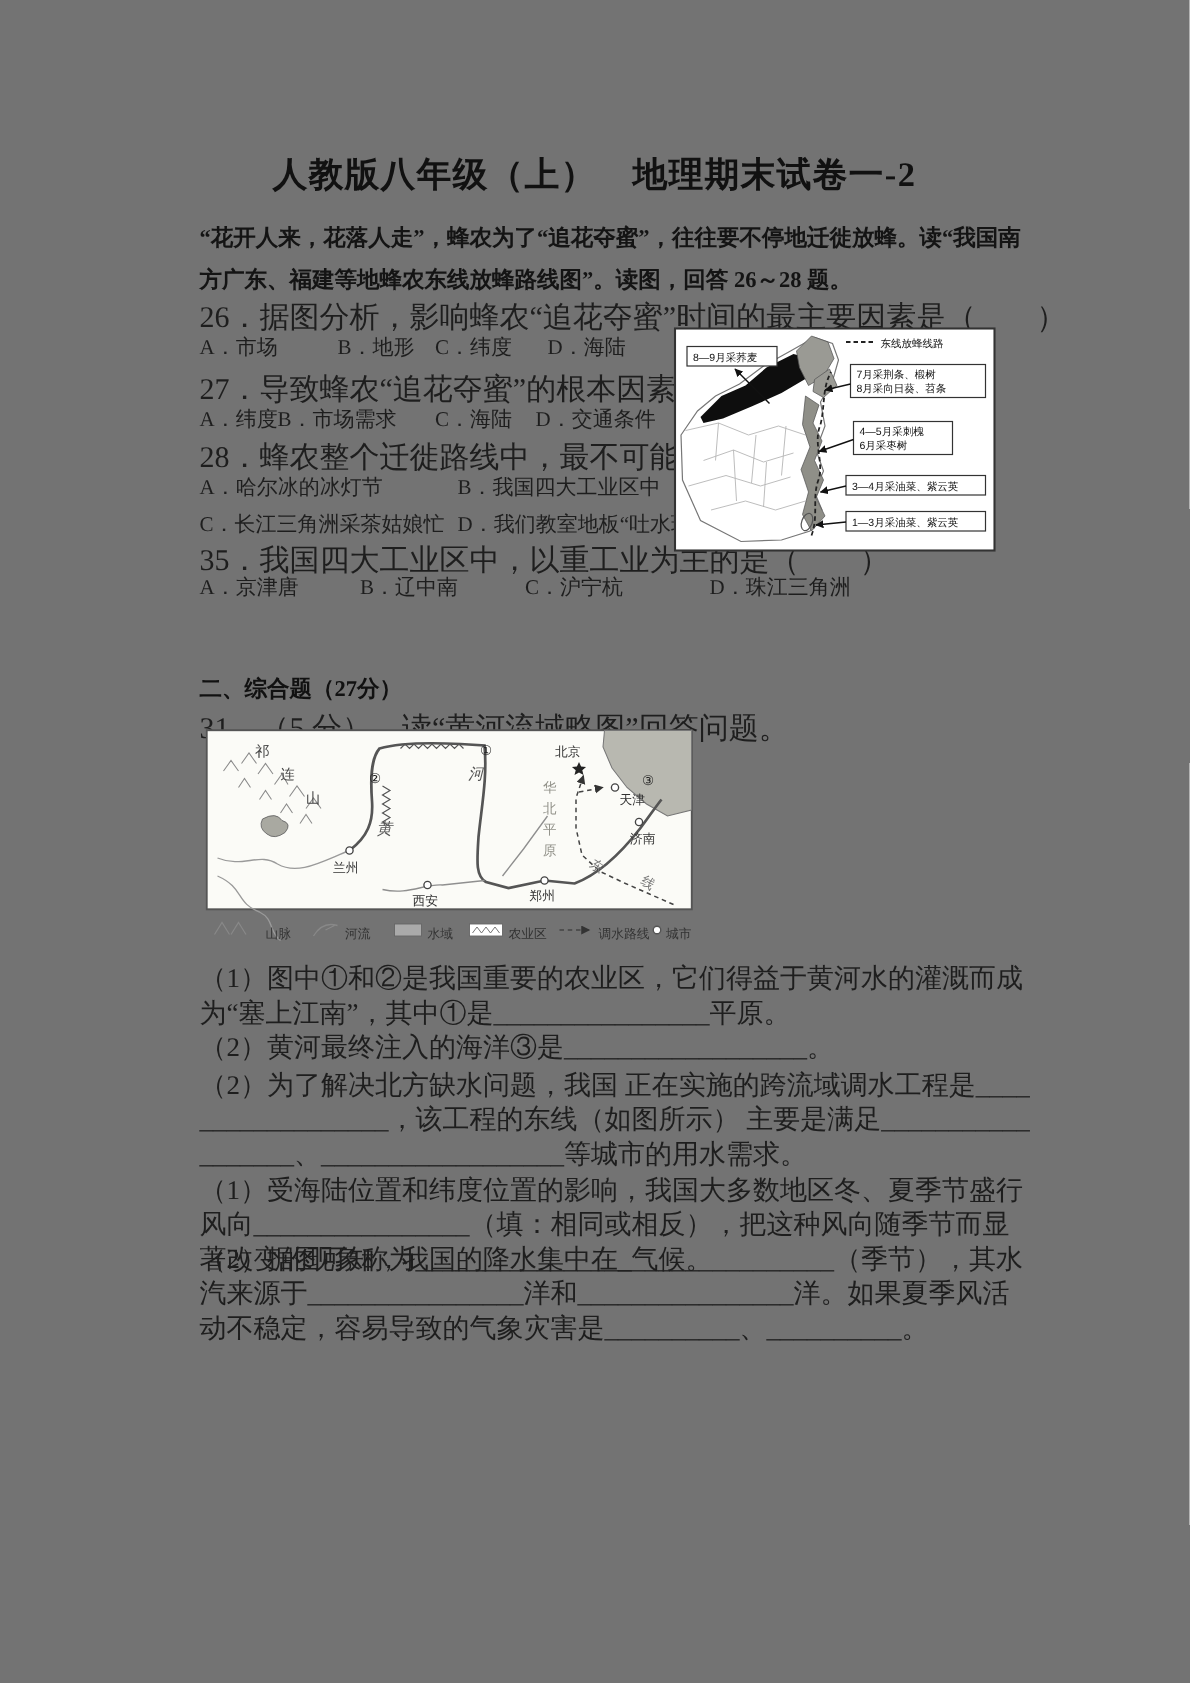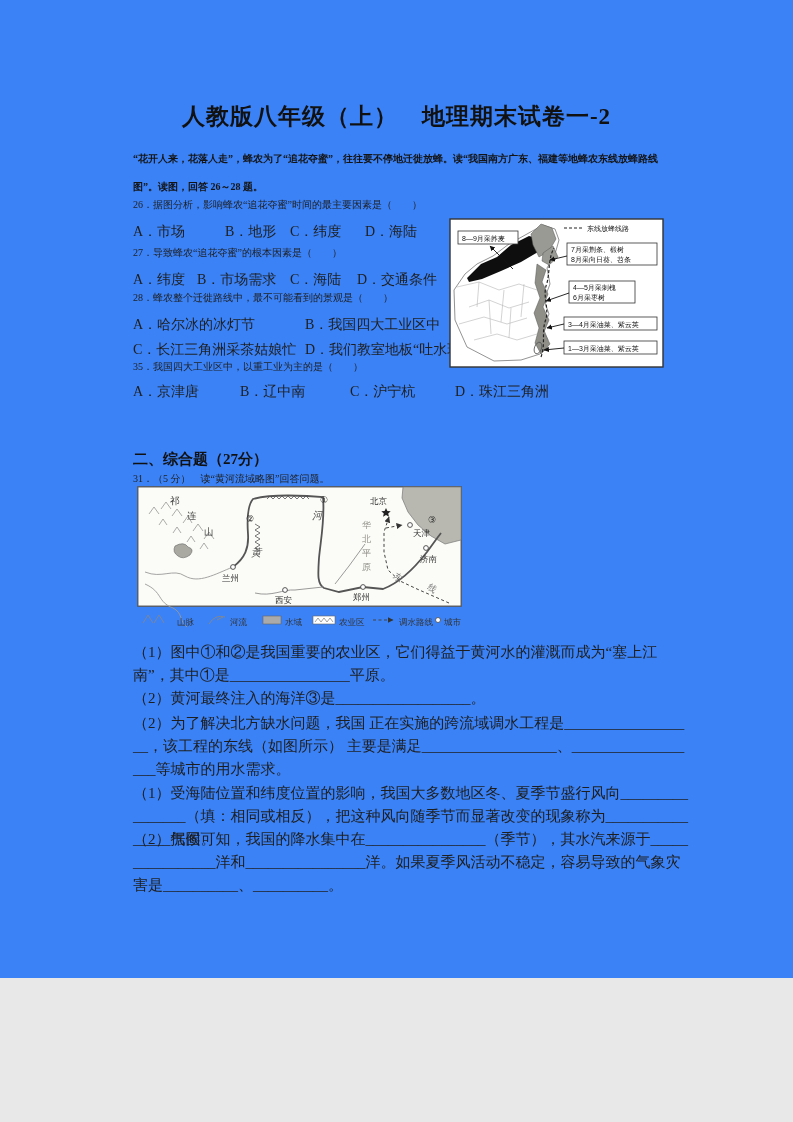--- a/index.html
+++ b/index.html
@@ -1,35 +1,35 @@
 <!DOCTYPE html>
 <html><head>
 <meta charset="utf-8">
 <style>
   html,body{margin:0;padding:0;background:#e8e8e8;}
   .page{
-    position:relative;width:793px;height:978px;margin:0 auto;
-    background:#3b82f6;overflow:hidden;
+    position:relative;width:793px;height:1122px;margin:0 auto;
+    background:#737373;overflow:hidden;
     font-family:"Liberation Serif","DejaVu Serif",serif;
     color:#1e1e1e;
   }
   .title{
     position:absolute;top:101px;left:0;width:100%;text-align:center;
     font-size:23px;font-weight:bold;letter-spacing:1px;color:#111;
   }
   .intro{
     position:absolute;top:145px;left:133px;width:549px;
-    font-weight:bold;font-size:10px;line-height:28px;color:#141414;
-  }
-  .line{position:absolute;left:133px;font-size:10px;white-space:nowrap;}
+    font-weight:bold;font-size:15px;line-height:28px;color:#141414;
+  }
+  .line{position:absolute;left:133px;font-size:20px;white-space:nowrap;}
   .orow{position:absolute;left:133px;width:552px;height:20px;font-size:14px;}
   .orow span{position:absolute;top:0;white-space:nowrap;}
   .sec{position:absolute;left:133px;font-size:15px;font-weight:bold;color:#111;white-space:nowrap;}
   .sub{
-    position:absolute;left:133px;width:556px;font-size:15px;line-height:23px;
+    position:absolute;left:133px;width:556px;font-size:18px;line-height:23px;
     overflow-wrap:anywhere;word-break:break-all;
   }
   .figure{position:absolute;}
   svg text{font-family:"Liberation Sans","DejaVu Sans",sans-serif;}
   .bm-t{font-size:7px;fill:#111;}
   .rm-city{font-size:8.5px;fill:#333;}
   .rm-leg{font-size:8.5px;fill:#333;}
   .rm-mk{font-size:9px;fill:#222;}
   .rm-mt{font-size:9.5px;fill:#444;}
   .rm-riv{font-size:10.5px;fill:#555;font-style:italic;}
@@ -49,41 +49,41 @@
   <div class="orow" style="top:223px">
     <span style="left:0">A．市场</span>
     <span style="left:92px">B．地形</span>
     <span style="left:157px">C．纬度</span>
     <span style="left:232px">D．海陆</span>
   </div>
 
   <div class="line" style="top:246px">27．导致蜂农“追花夺蜜”的根本因素是（　　）</div>
   <div class="orow" style="top:271px">
     <span style="left:0">A．纬度</span>
-    <span style="left:64px">B．市场需求</span>
+    <span style="left:52px">B．市场需求</span>
     <span style="left:157px">C．海陆</span>
     <span style="left:224px">D．交通条件</span>
   </div>
 
   <div class="line" style="top:291px">28．蜂农整个迁徙路线中，最不可能看到的景观是（　　）</div>
   <div class="orow" style="top:316px">
     <span style="left:0">A．哈尔冰的冰灯节</span>
     <span style="left:172px">B．我国四大工业区中</span>
   </div>
   <div class="orow" style="top:341px">
     <span style="left:0">C．长江三角洲采茶姑娘忙</span>
     <span style="left:172px">D．我们教室地板“吐水珠”</span>
   </div>
 
   <div class="line" style="top:360px">35．我国四大工业区中，以重工业为主的是（　　）</div>
   <div class="orow" style="top:383px">
     <span style="left:0">A．京津唐</span>
     <span style="left:107px">B．辽中南</span>
     <span style="left:217px">C．沪宁杭</span>
-    <span style="left:322px">D．珠江三角洲</span>
+    <span style="left:340px">D．珠江三角洲</span>
   </div>
 
 
   <div class="sec" style="top:450px">二、综合题（27分）</div>
   <div class="line" style="top:472px">31．（5 分）　读“黄河流域略图”回答问题。</div>
 
   <div class="figure" style="left:137px;top:486px;width:325px;height:143px">
     <svg width="325" height="143" viewBox="0 0 325 143">
       <defs>
         <marker id="ah2" markerWidth="7" markerHeight="7" refX="5.5" refY="3" orient="auto">

